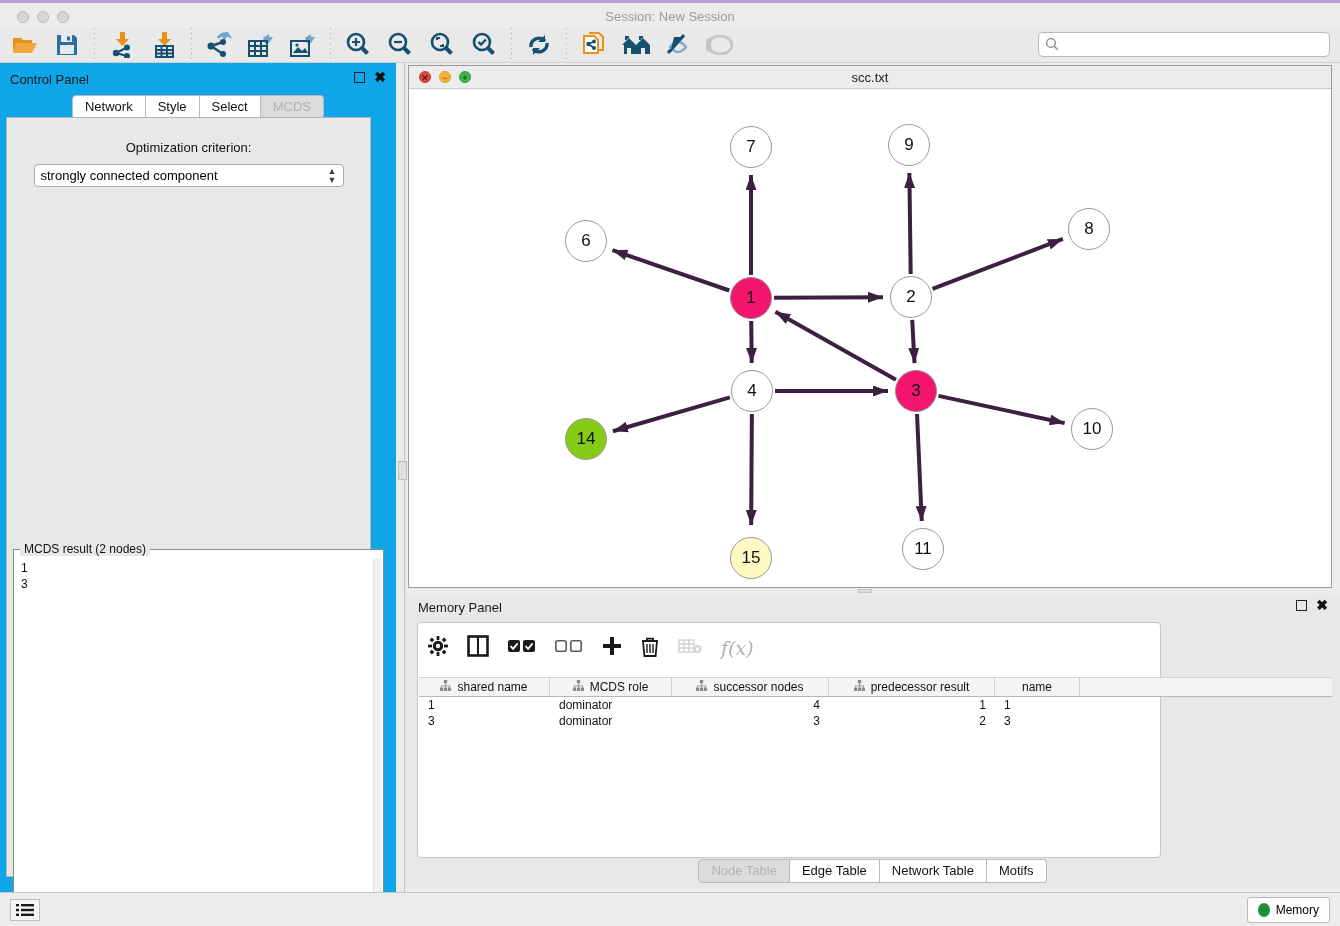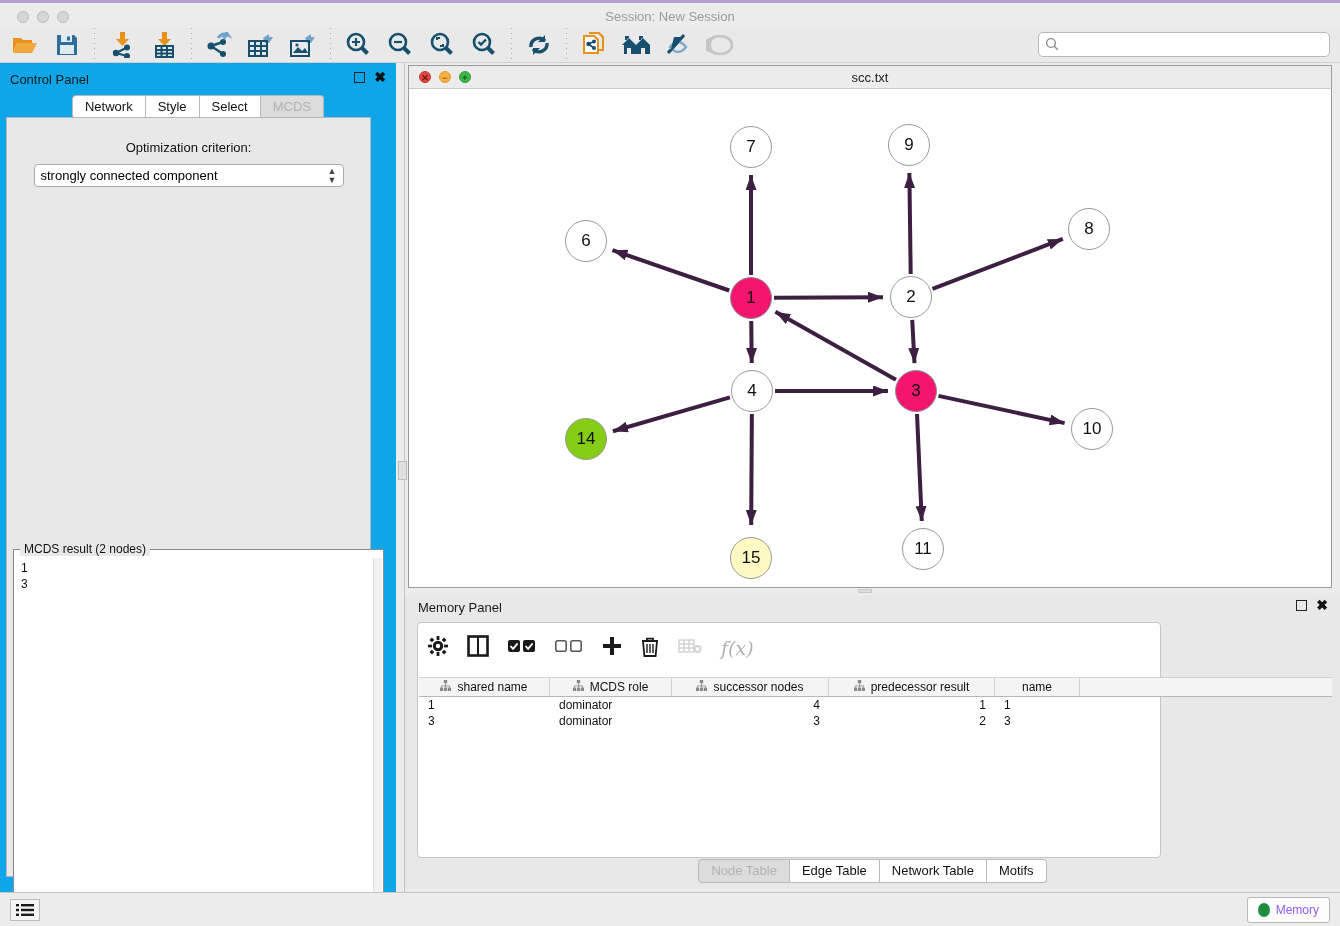--- a/index.html
+++ b/index.html
@@ -68,21 +68,21 @@
   .tp-table { position:absolute; left:1px; top:54px; width:913px; }
   .th-row { display:flex; height:20px; background:#f4f4f4; border-top:1px solid #d2d2d2; border-bottom:1px solid #b7b7b7; }
   .th-cell { display:flex; align-items:center; justify-content:center; gap:6px; font-size:12px; color:#111; border-right:1px solid #d2d2d2; }
   .td-row { display:flex; height:16px; }
   .td-cell { font-size:12px; color:#111; padding:0 9px; line-height:16px; white-space:nowrap; overflow:hidden; }
   .tp-tabs { position:absolute; left:0; bottom:5px; width:100%; display:flex; justify-content:center; }
 
   
   .statusbar { position:absolute; left:0; top:892px; width:1340px; height:34px; background:#ececec; border-top:1px solid #c6c6c6; }
   .list-btn { position:absolute; left:10px; top:6px; width:30px; height:22px; background:#f5f5f5; border:1px solid #bdbdbd; display:flex; align-items:center; justify-content:center; }
-  .memory-btn { position:absolute; right:10px; top:4px; height:26px; background:#fdfdfd; border:1px solid #b9b9b9; border-radius:3px; display:flex; align-items:center; gap:6px; padding:0 10px; font-size:12px; color:#8b5cf6;margin-left:21px; }
+  .memory-btn { position:absolute; right:10px; top:4px; height:26px; background:#fdfdfd; border:1px solid #b9b9b9; border-radius:3px; display:flex; align-items:center; gap:6px; padding:0 10px; font-size:12px; color:#000000;margin-left:21px; }
   .mem-dot { width:12px; height:14px; border-radius:50%; background:#1e8e3e; }
 
   .icon-gray { filter:grayscale(1) opacity(0.45); }
   .fx { font-family:"DejaVu Serif", serif; font-style:italic; font-size:19px; color:#b0b0b0; }
 </style>
 </head>
 <body>
 
 <div class="top-accent"></div>
 <div class="titlebar">

